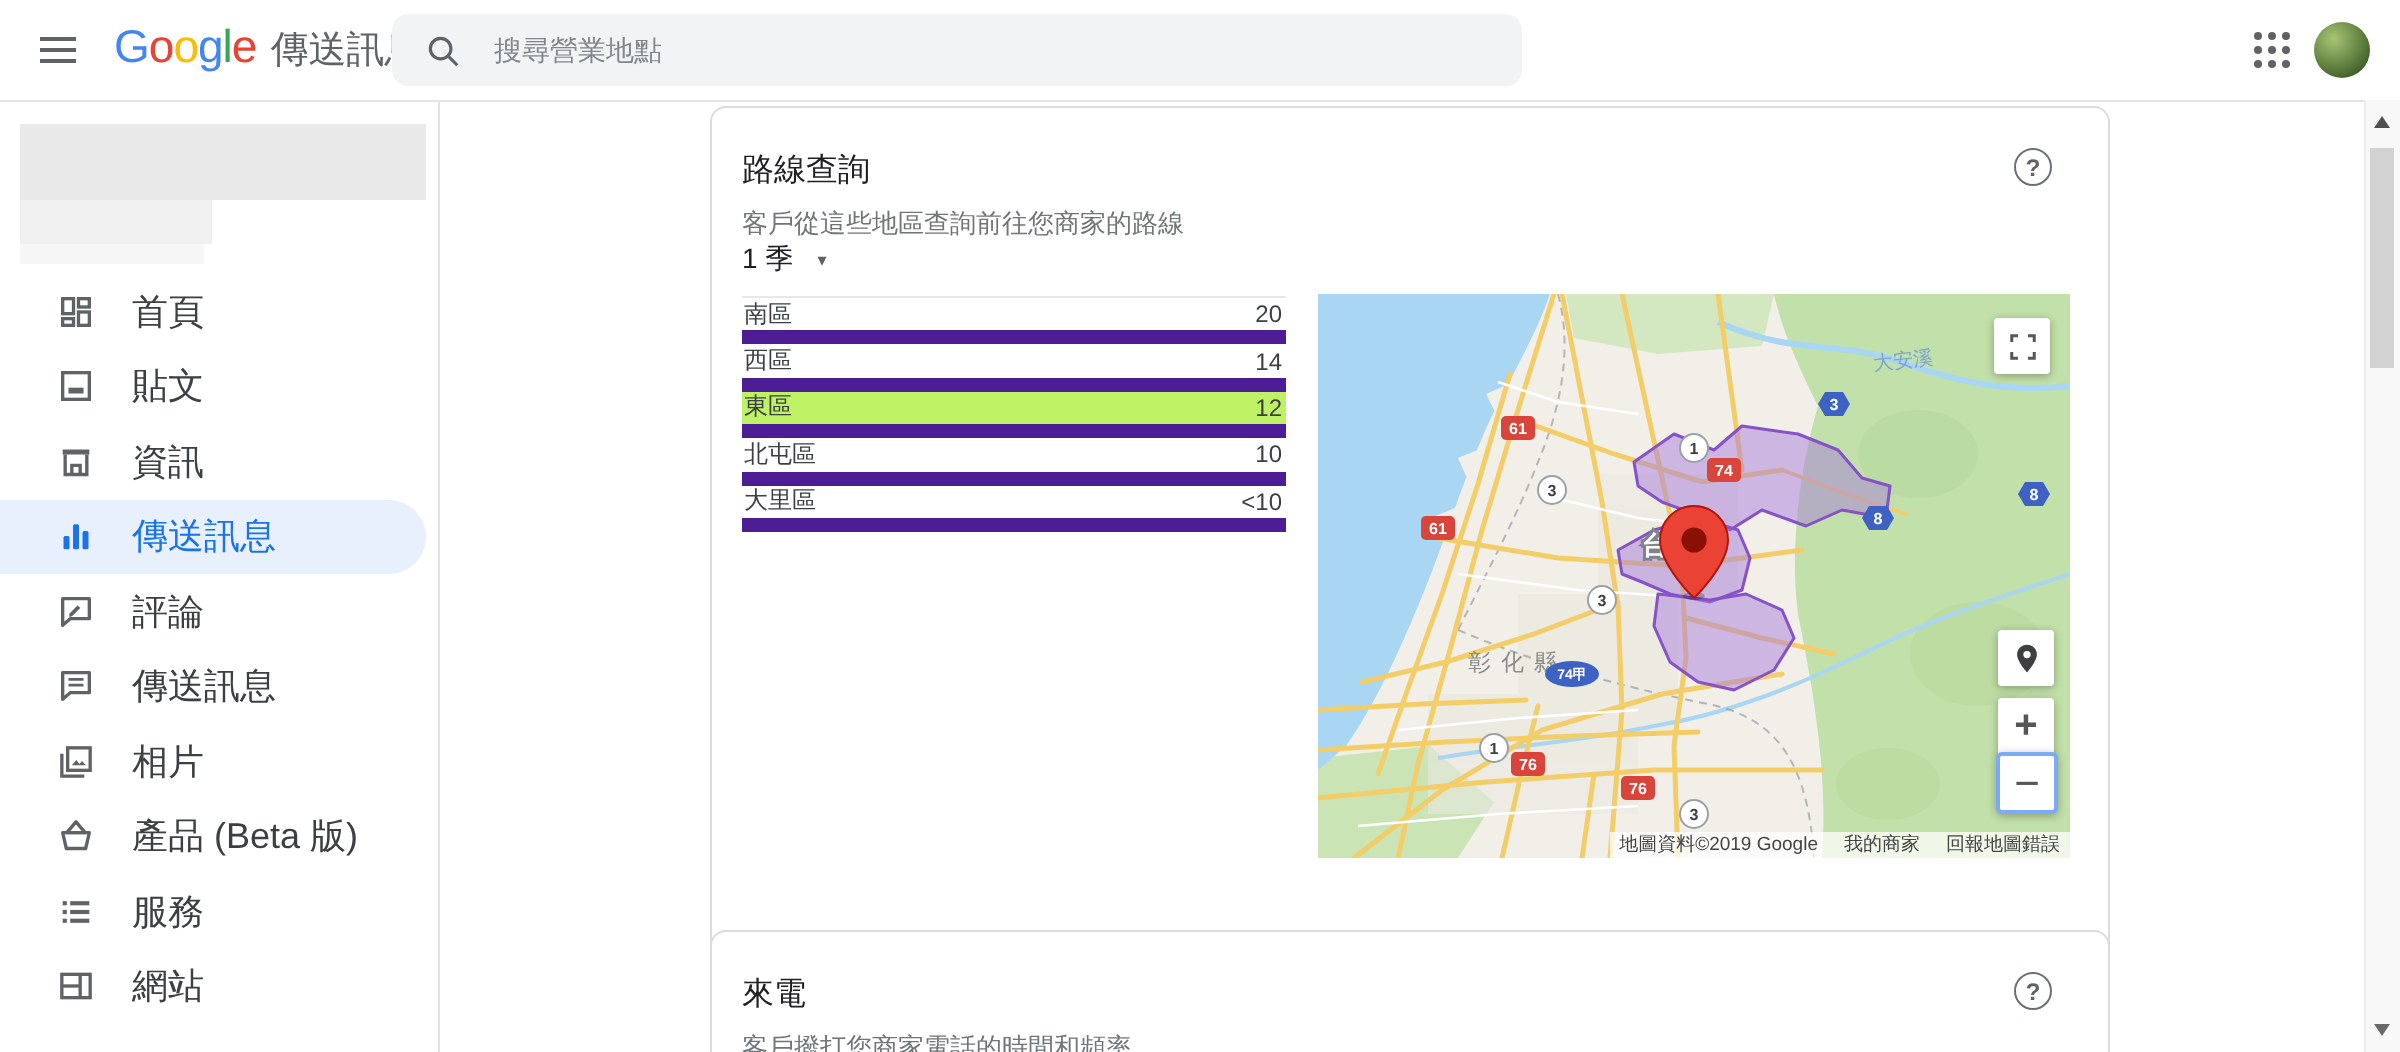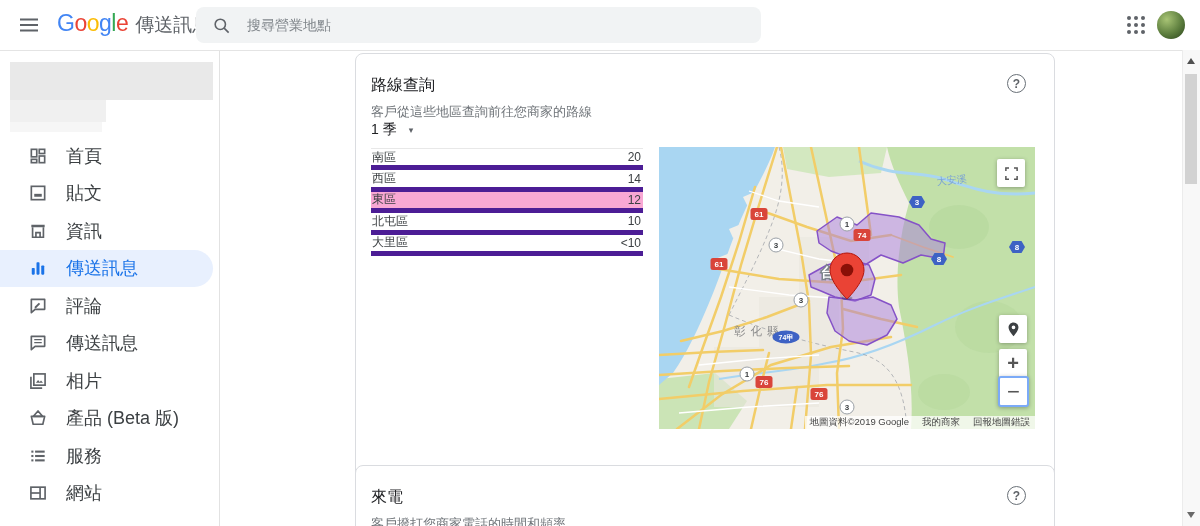--- a/index.html
+++ b/index.html
@@ -51,22 +51,22 @@
         border-radius:50%;color:#5f6368;font-size:12px;font-weight:700;display:flex;
         align-items:center;justify-content:center;cursor:pointer}
   .period{font-size:14px;color:#202124;display:flex;align-items:center;
           gap:12px;width:fit-content;cursor:pointer}
   .caret{font-size:9px;color:#5f6368}
   .card-body{display:flex;margin-top:8px;padding:0 19px 16px 15px}
 
   
   .dtable{width:272px;border-top:1px solid #e8e8e8;margin-top:1px;align-self:flex-start}
   .trow{height:16.4px;display:flex;justify-content:space-between;align-items:center;
-        border-bottom:5px solid #4c1d95;font-size:12px;color:#3c4043;cursor:pointer}
-  .trow.hl{background:#f9a8d4}
+        border-bottom:7px solid #4c1d95;font-size:12px;color:#3c4043;cursor:pointer}
+  .trow.hl{background:#bef264}
   .tregion{padding-left:1px}
   .tval{padding-right:2px}
 
   
   .mapbox{margin-left:auto;width:376px;height:282px;position:relative;overflow:hidden;
           background:#f2efe8;cursor:grab}
   .mapsvg{position:absolute;left:0;top:0}
   .map-btn{position:absolute;background:#fff;box-shadow:0 1px 4px rgba(0,0,0,.3);border-radius:2px;
            display:flex;align-items:center;justify-content:center;cursor:pointer;color:#666;
            box-sizing:border-box}

